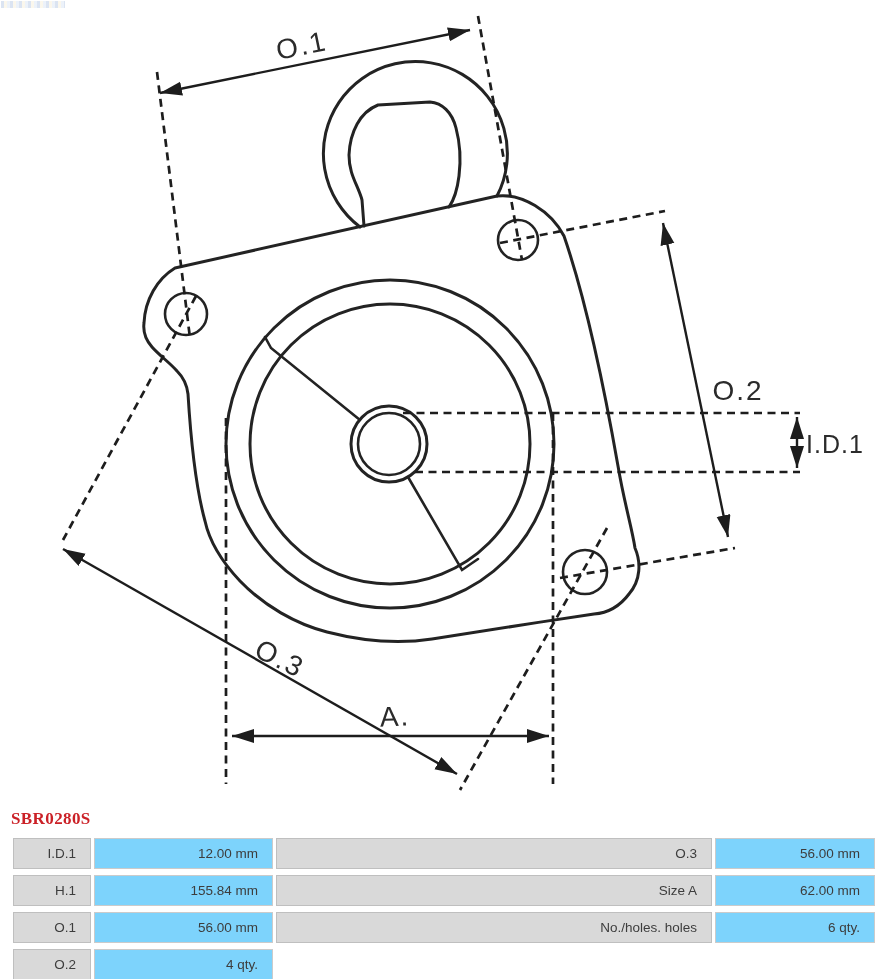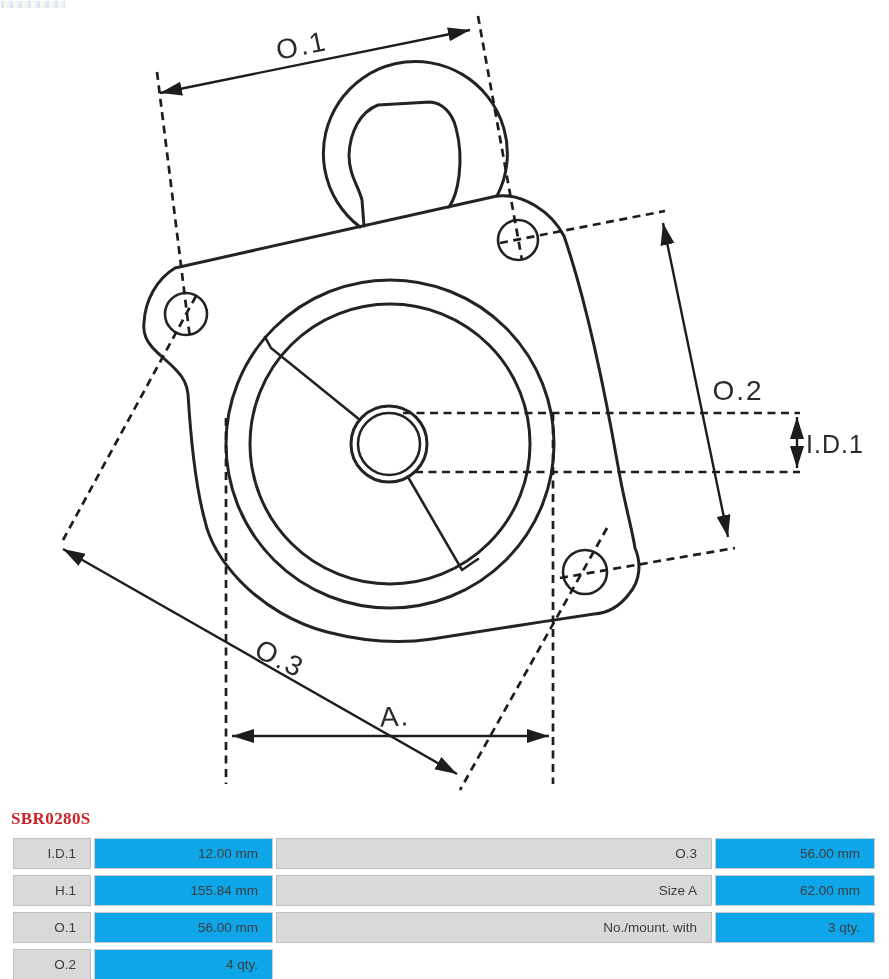--- a/index.html
+++ b/index.html
@@ -12,21 +12,21 @@
   .draw-thin{stroke:#232323;stroke-width:2.6;fill:none;stroke-linecap:round;}
   .whitefill{fill:#ffffff;}
   .dash{stroke:#1d1d1d;stroke-width:2.7;fill:none;stroke-dasharray:8 5.5;stroke-linecap:butt;}
   .dim{stroke:#1d1d1d;stroke-width:2.4;fill:none;}
   .dimlabel{font-family:"Liberation Sans",sans-serif;font-size:28px;fill:#2b2b2b;letter-spacing:2px;font-weight:400;}
   .dimlabel-small{font-family:"Liberation Sans",sans-serif;font-size:25px;fill:#2b2b2b;letter-spacing:1px;}
   .product-code{position:absolute;left:11px;top:809px;font-size:17px;font-weight:600;letter-spacing:.4px;color:#cb2127;}
   .spec-table{position:absolute;left:13px;top:838px;display:grid;
     grid-template-columns:78px 179px 436px 160px;gap:6px 3px;}
   .cell{height:29px;line-height:29px;text-align:right;padding-right:14px;font-size:13.5px;color:#3d3d3d;
-    background:#0ea5e9;border:1px solid #cbcbcb;overflow:hidden;white-space:nowrap;}
+    background:#7dd3fc;border:1px solid #cbcbcb;overflow:hidden;white-space:nowrap;}
   .cell.param{background:#d9d9d9;border-color:#bfbfbf;}
 </style>
 </head>
 <body>
 
 <div class="stage">
 
   <div class="corner-artifact"></div>
 
   <svg width="889" height="806" viewBox="0 0 889 806">
@@ -104,20 +104,20 @@
     <div class="cell param">O.3</div>
     <div class="cell value">56.00 mm</div>
 
     <div class="cell param">H.1</div>
     <div class="cell value">155.84 mm</div>
     <div class="cell param">Size A</div>
     <div class="cell value">62.00 mm</div>
 
     <div class="cell param">O.1</div>
     <div class="cell value">56.00 mm</div>
-    <div class="cell param">No./mount. with</div>
-    <div class="cell value">3 qty.</div>
+    <div class="cell param">No./holes. holes</div>
+    <div class="cell value">6 qty.</div>
 
     <div class="cell param">O.2</div>
     <div class="cell value">4 qty.</div>
   </div>
 
 </div>
 
 </body></html>

